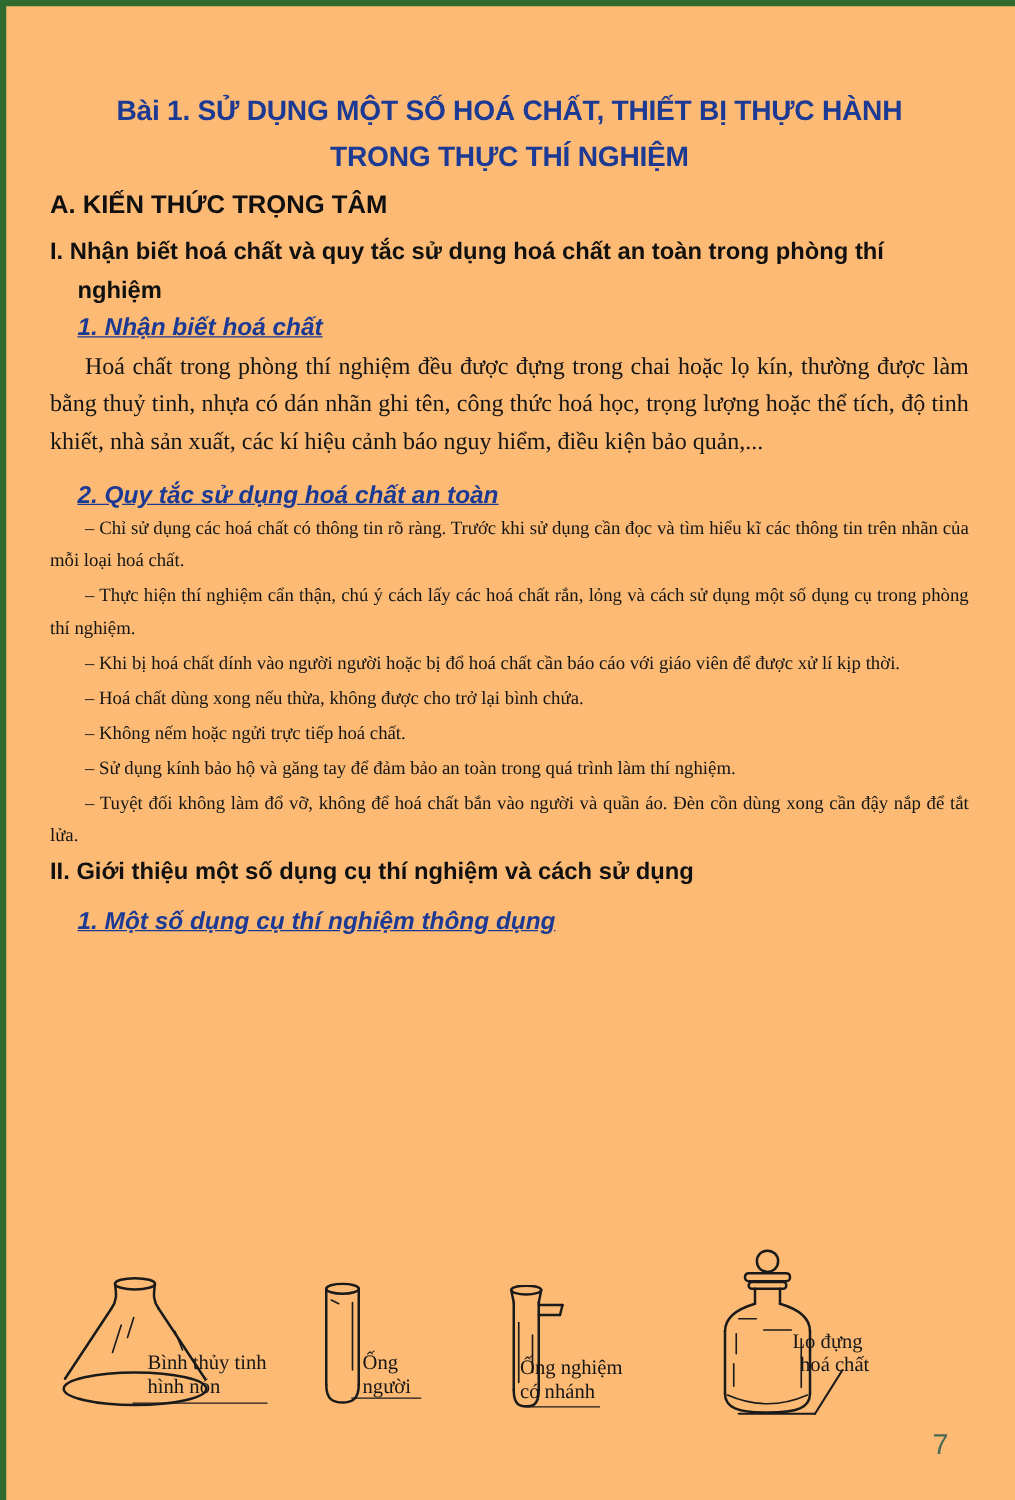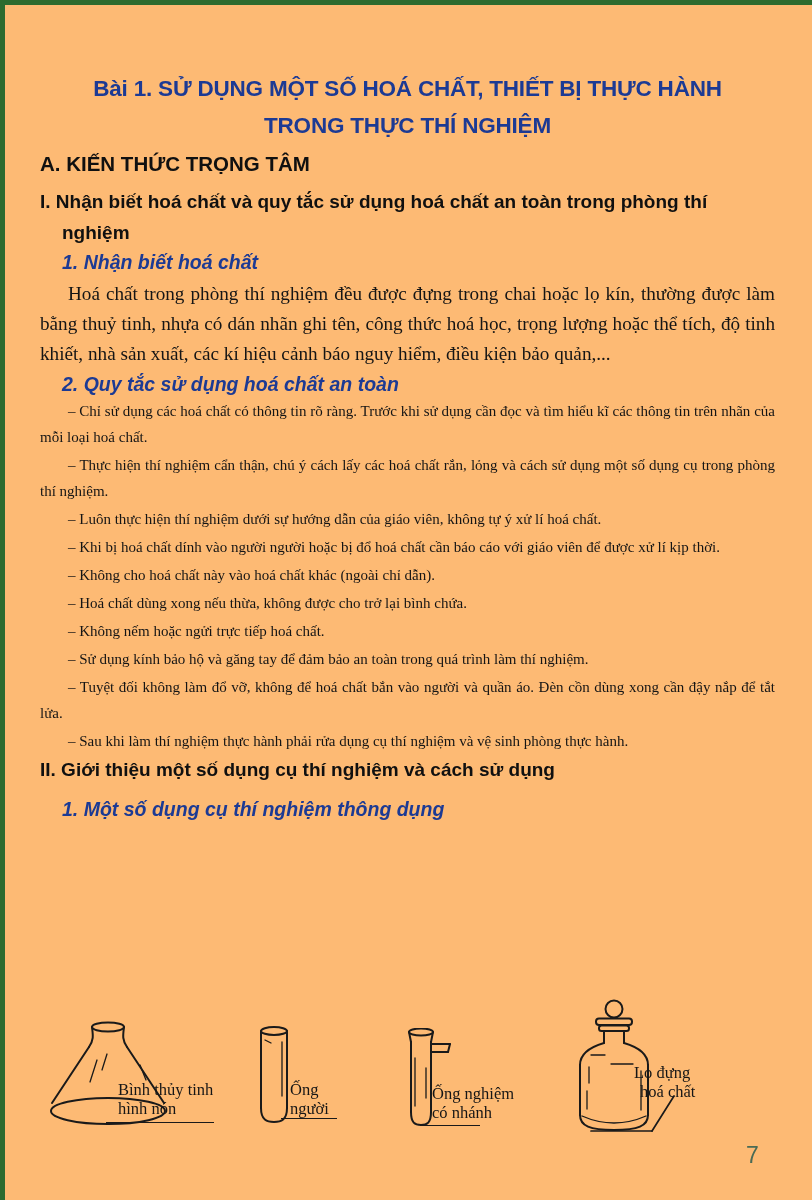--- a/index.html
+++ b/index.html
@@ -34,24 +34,24 @@
   .heading-roman{
     font-family:"Liberation Sans","DejaVu Sans",sans-serif;
     font-weight:bold;font-size:19px;line-height:31px;color:#101010;
     padding-left:22px;text-indent:-22px;
   }
   .heading-i{margin-top:10px;}
   .heading-ii{}
   .subheading{
     font-family:"Liberation Sans","DejaVu Sans",sans-serif;
     font-weight:bold;font-style:italic;font-size:19.5px;line-height:23px;
-    color:var(--accent-blue);margin-left:22px;
+    color:var(--accent-blue);margin-left:22px;text-decoration:underline;
   }
   .sub1{margin-top:3px;}
-  .sub2{margin-top:4px;}
+  .sub2{margin-top:16px;}
   .sub3{margin-top:13px;}
   .body-par{
     margin:5px 0 0 0;font-size:19.2px;line-height:30px;
     text-align:justify;text-indent:28px;
   }
   .rules{margin-top:2px;}
   .rules p{
     margin:2px 0 0 0;font-size:15px;line-height:26px;
     text-align:justify;text-indent:28px;
   }
@@ -93,28 +93,25 @@
 
     <div class="subheading sub1">1. Nhận biết hoá chất</div>
 
     <p class="body-par">Hoá chất trong phòng thí nghiệm đều được đựng trong chai hoặc lọ kín, thường được làm bằng thuỷ tinh, nhựa có dán nhãn ghi tên, công thức hoá học, trọng lượng hoặc thể tích, độ tinh khiết, nhà sản xuất, các kí hiệu cảnh báo nguy hiểm, điều kiện bảo quản,...</p>
 
     <div class="subheading sub2">2. Quy tắc sử dụng hoá chất an toàn</div>
 
     <div class="rules">
       <p>– Chỉ sử dụng các hoá chất có thông tin rõ ràng. Trước khi sử dụng cần đọc và tìm hiểu kĩ các thông tin trên nhãn của mỗi loại hoá chất.</p>
       <p>– Thực hiện thí nghiệm cẩn thận, chú ý cách lấy các hoá chất rắn, lỏng và cách sử dụng một số dụng cụ trong phòng thí nghiệm.</p>
-      <p>– Luôn thực hiện thí nghiệm dưới sự hướng dẫn của giáo viên, không tự ý xử lí hoá chất.</p>
       <p>– Khi bị hoá chất dính vào người người hoặc bị đổ hoá chất cần báo cáo với giáo viên để được xử lí kịp thời.</p>
-      <p>– Không cho hoá chất này vào hoá chất khác (ngoài chỉ dẫn).</p>
       <p>– Hoá chất dùng xong nếu thừa, không được cho trở lại bình chứa.</p>
       <p>– Không nếm hoặc ngửi trực tiếp hoá chất.</p>
       <p>– Sử dụng kính bảo hộ và găng tay để đảm bảo an toàn trong quá trình làm thí nghiệm.</p>
       <p>– Tuyệt đối không làm đổ vỡ, không để hoá chất bắn vào người và quần áo. Đèn cồn dùng xong cần đậy nắp để tắt lửa.</p>
-      <p>– Sau khi làm thí nghiệm thực hành phải rửa dụng cụ thí nghiệm và vệ sinh phòng thực hành.</p>
     </div>
 
     <div class="heading-roman heading-ii">II. Giới thiệu một số dụng cụ thí nghiệm và cách sử dụng</div>
 
     <div class="subheading sub3">1. Một số dụng cụ thí nghiệm thông dụng</div>
   </div>
 
   <svg class="fig-svg" style="left:40px;top:1020px" width="140" height="110" viewBox="0 0 140 110">
     <ellipse cx="68" cy="7" rx="16" ry="4.5"></ellipse>
     <path d="M52,7 C53,15 54,20 49,27"></path>
@@ -152,21 +149,21 @@
     <path d="M31,4 L29,14"></path>
     <path d="M9,14 L9,84"></path>
     <path d="M29,14 L29,84"></path>
     <path d="M29,16 L48,16"></path>
     <path d="M29,24 L46,24"></path>
     <path d="M48,16 L46,24"></path>
     <path d="M9,84 C9,95 13,97 19,97 C25,97 29,95 29,84"></path>
     <path class="shade" d="M13,30 L13,78"></path>
     <path class="shade" d="M24,40 L24,70"></path>
   </svg>
-  <div class="fig-label" style="left:432px;top:1085px">
+  <div class="fig-label" style="left:416px;top:1085px">
     <div>Ống nghiệm</div>
     <div>có nhánh</div>
   </div>
   <div class="leader-line" style="left:420px;top:1125px;width:60px"></div>
 
   <svg class="fig-svg" style="left:574px;top:998px" width="160" height="140" viewBox="0 0 160 140">
     <circle cx="40" cy="11" r="8.5"></circle>
     <rect x="22" y="20.5" width="36" height="6.5" rx="3"></rect>
     <rect x="25" y="27.5" width="30" height="5.5" rx="2.5"></rect>
     <path d="M30,33 L30,45"></path>

